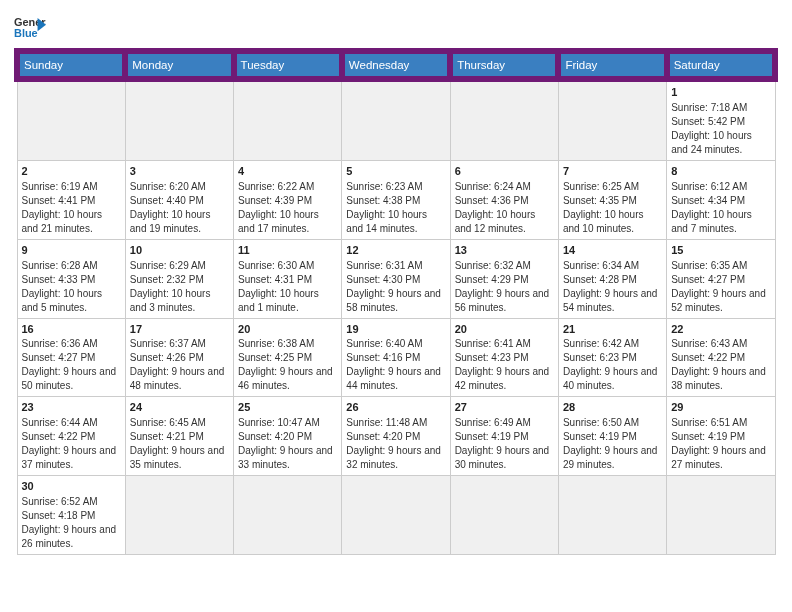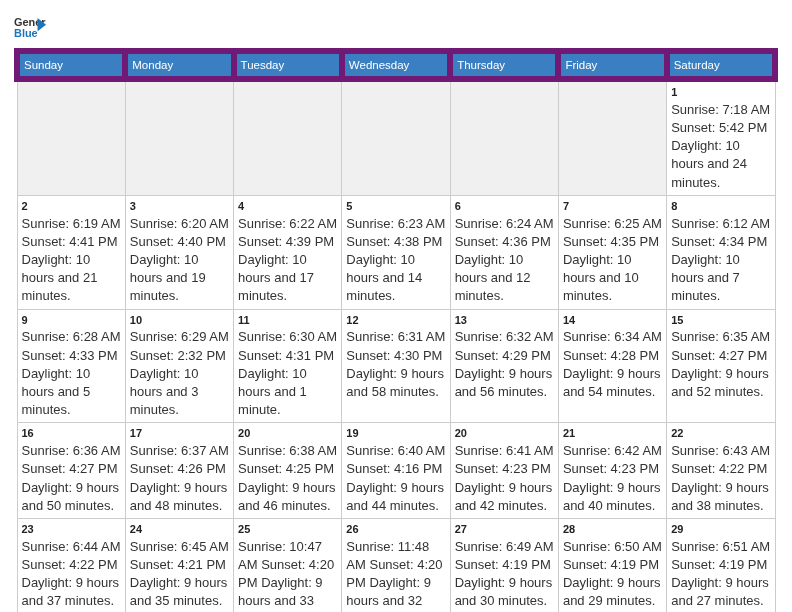--- a/index.html
+++ b/index.html
@@ -73,21 +73,21 @@
       background: #f0f0f0;
     }
     .day-number {
       font-size: 11px;
       font-weight: bold;
       color: #222;
       display: block;
       margin-bottom: 1px;
     }
     .day-info {
-      font-size: 13px;
+      font-size: 10px;
       color: #333;
       line-height: 1.4;
     }
     .last-row td {
       height: 60px;
       margin-top: 39px;
     }
   </style>
 </head>
 <body>
@@ -187,21 +187,21 @@
           <td><span class="day-number">20</span><span class="day-info">Sunrise: 6:38 AM
 Sunset: 4:25 PM
 Daylight: 9 hours and 46 minutes.</span></td>
           <td><span class="day-number">19</span><span class="day-info">Sunrise: 6:40 AM
 Sunset: 4:16 PM
 Daylight: 9 hours and 44 minutes.</span></td>
           <td><span class="day-number">20</span><span class="day-info">Sunrise: 6:41 AM
 Sunset: 4:23 PM
 Daylight: 9 hours and 42 minutes.</span></td>
           <td><span class="day-number">21</span><span class="day-info">Sunrise: 6:42 AM
-Sunset: 4:23 PM
+Sunset: 6:23 PM
 Daylight: 9 hours and 40 minutes.</span></td>
           <td><span class="day-number">22</span><span class="day-info">Sunrise: 6:43 AM
 Sunset: 4:22 PM
 Daylight: 9 hours and 38 minutes.</span></td>
         </tr>
         <tr>
           <td><span class="day-number">23</span><span class="day-info">Sunrise: 6:44 AM
 Sunset: 4:22 PM
 Daylight: 9 hours and 37 minutes.</span></td>
           <td><span class="day-number">24</span><span class="day-info">Sunrise: 6:45 AM

